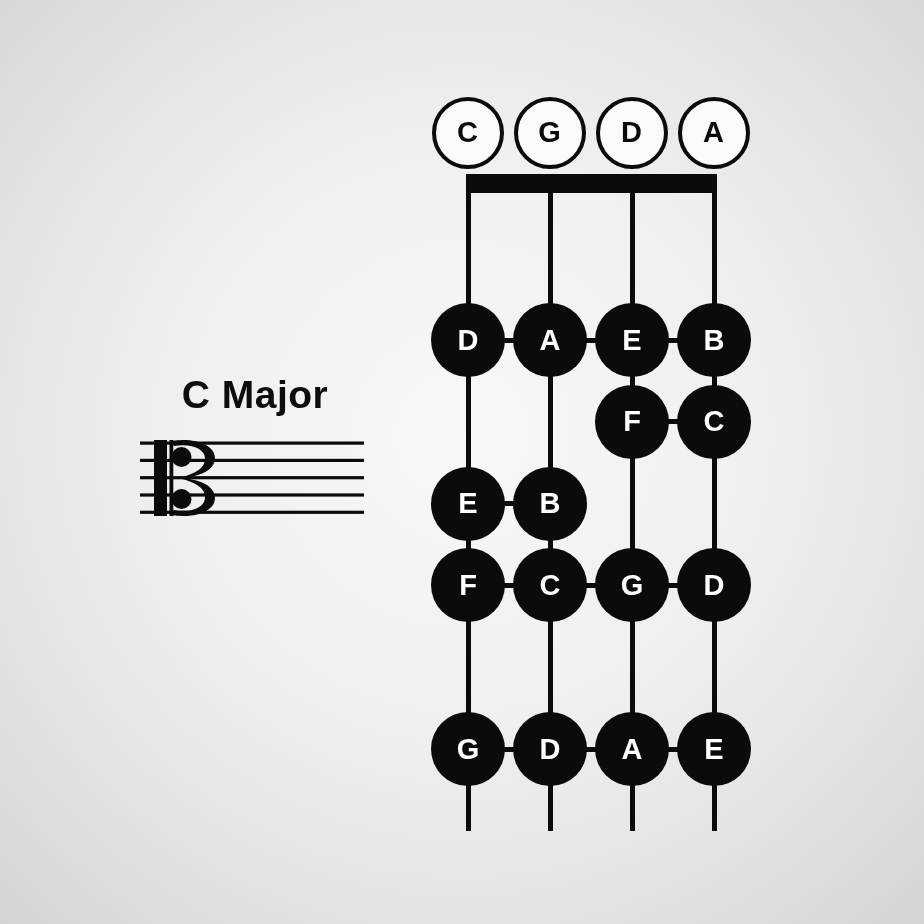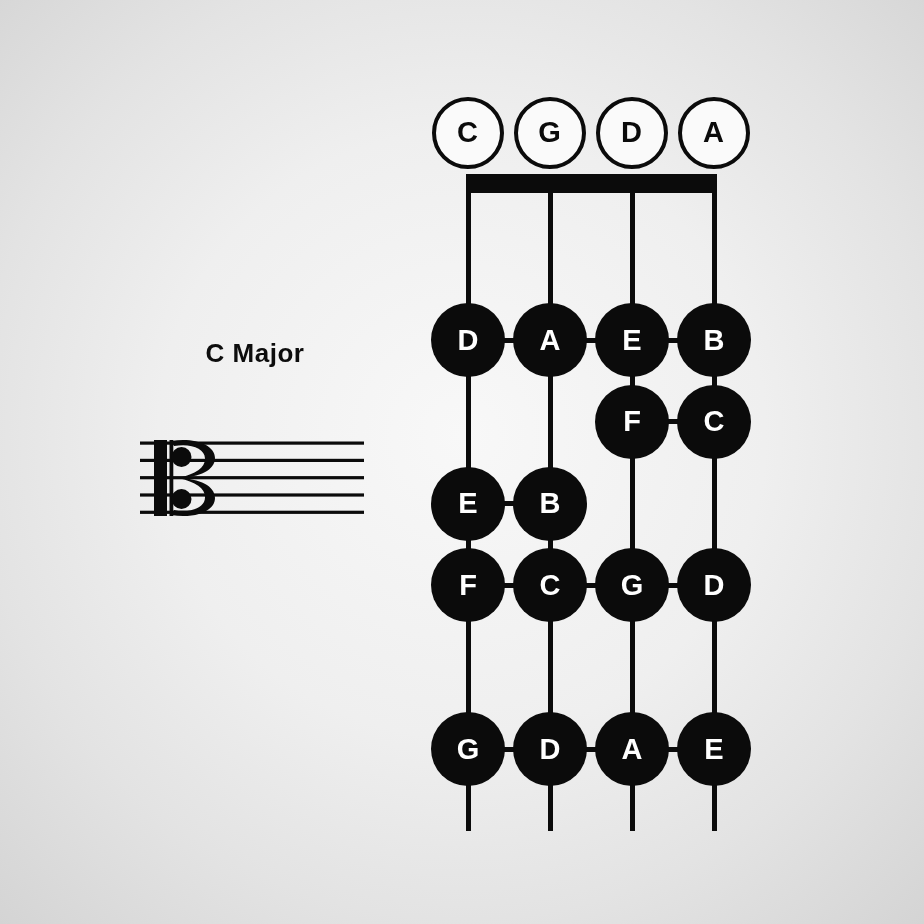--- a/index.html
+++ b/index.html
@@ -2,22 +2,22 @@
 <html><head>
 <meta charset="utf-8">
 <style>
   html,body{margin:0;padding:0;}
   .stage{
     position:relative;width:924px;height:924px;overflow:hidden;
     background:radial-gradient(circle at 50% 47%, #f8f8f8 0%, #efefef 45%, #e3e3e3 72%, #d4d4d4 100%);
     font-family:"Liberation Sans",sans-serif;
   }
   .title{
-    position:absolute;left:132px;top:338px;width:246px;
-    text-align:center;font-size:26px;font-weight:bold;color:#0d0d0d;
+    position:absolute;left:132px;top:373px;width:246px;
+    text-align:center;font-size:39px;font-weight:bold;color:#0d0d0d;
     letter-spacing:0.5px;
   }
   .staff-svg{position:absolute;left:138px;top:436px;}
   .string{position:absolute;width:5px;background:#0b0b0b;}
   .nut{position:absolute;background:#0b0b0b;}
   .connector{position:absolute;height:5px;background:#0b0b0b;}
   .dot{
     position:absolute;width:74px;height:74px;border-radius:50%;
     background:#0b0b0b;color:#ffffff;
     display:flex;align-items:center;justify-content:center;

